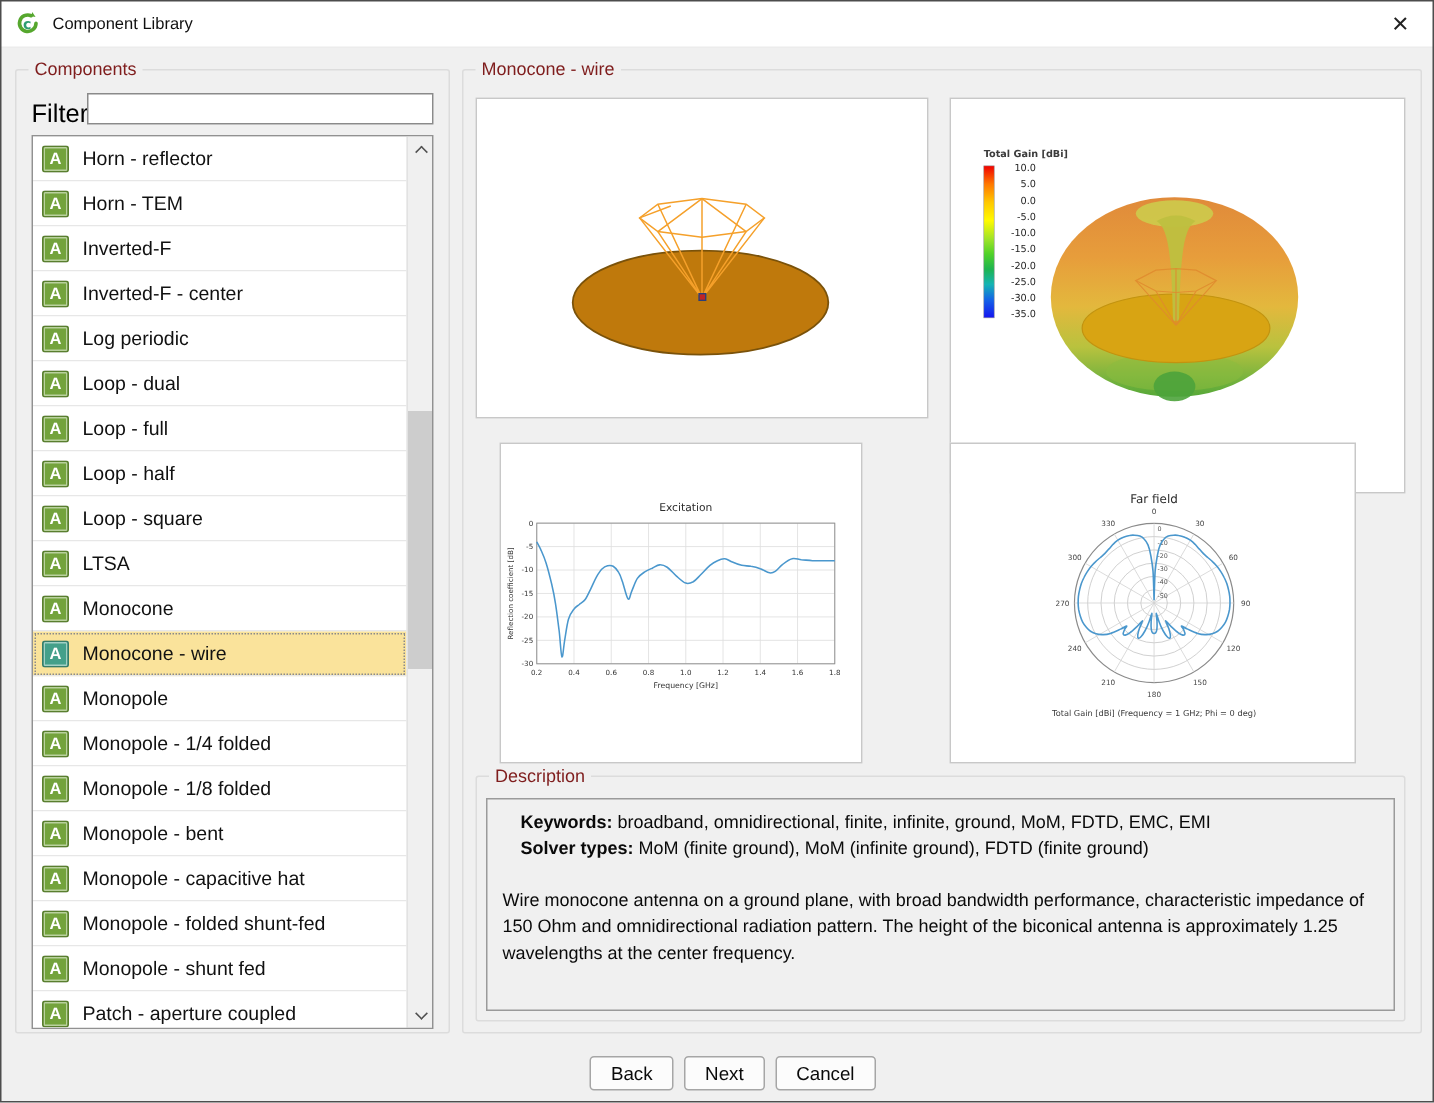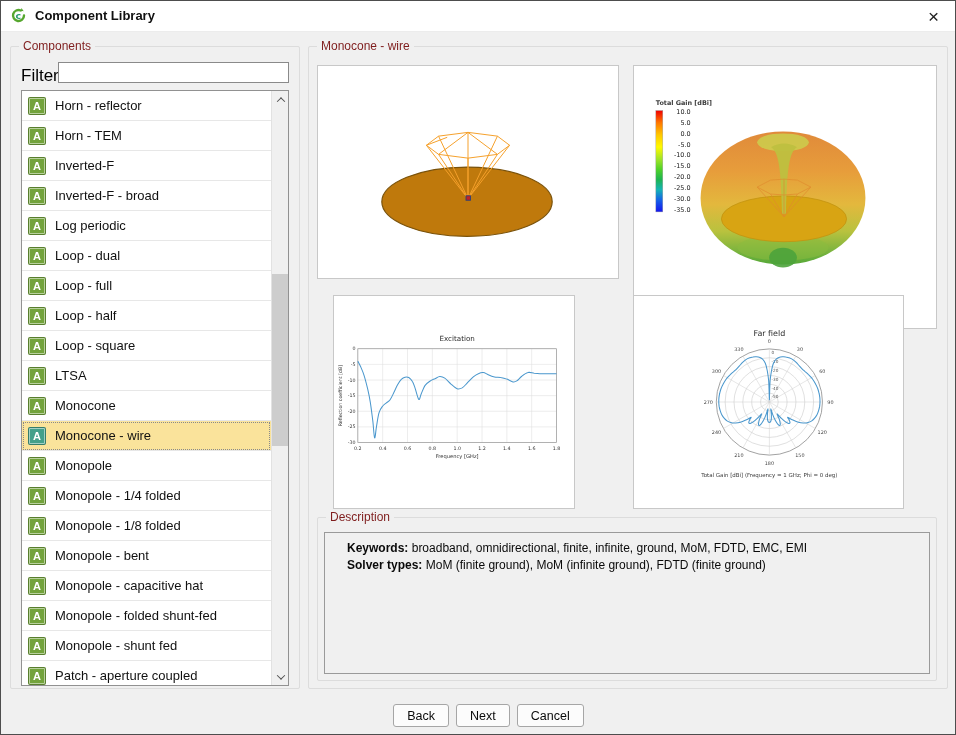--- a/index.html
+++ b/index.html
@@ -4,21 +4,21 @@
 <style>
   html,body{margin:0;padding:0;background:#888;}
   *{box-sizing:border-box;}
   .window{position:relative;width:956px;height:735px;background:#f0f0f0;
     font-family:"Liberation Sans","DejaVu Sans",sans-serif;color:#000;overflow:hidden;}
   .frame{position:absolute;inset:0;border:1px solid #4d4d4d;pointer-events:none;z-index:50;}
   
   .titlebar{position:absolute;left:0;top:0;width:100%;height:32px;background:#ffffff;
     display:flex;align-items:center;border-bottom:1px solid #ececec;}
   .app-icon{margin-left:10px;}
-  .title{margin-left:8px;font-size:13px;color:#101010;font-weight:bold;}
+  .title{margin-left:8px;font-size:11px;color:#101010;}
   .close-btn{position:absolute;right:0;top:0;width:45px;height:32px;display:flex;
     align-items:center;justify-content:center;cursor:default;}
   .close-btn span{font-size:19px;font-weight:300;color:#222;line-height:1;}
   
   .groupbox{position:absolute;border:1px solid #dcdcdc;border-radius:2px;}
   .gb-label{position:absolute;top:-8px;left:8px;background:#f0f0f0;padding:0 4px;
     font-size:12px;color:#7f1d1d;line-height:14px;}
   .components-box{left:10px;top:46px;width:290px;height:643px;}
   .preview-box{left:308px;top:46px;width:640px;height:643px;}
   .desc-box{left:8px;top:470px;width:620px;height:164px;border-color:#dcdcdc;}
@@ -101,21 +101,21 @@
           <div class="row">
             <span class="a-icon">A</span>
             <span>Horn - TEM</span>
           </div>
           <div class="row">
             <span class="a-icon">A</span>
             <span>Inverted-F</span>
           </div>
           <div class="row">
             <span class="a-icon">A</span>
-            <span>Inverted-F - broad</span>
+            <span>Inverted-F - center</span>
           </div>
           <div class="row">
             <span class="a-icon">A</span>
             <span>Log periodic</span>
           </div>
           <div class="row">
             <span class="a-icon">A</span>
             <span>Loop - dual</span>
           </div>
           <div class="row">
@@ -349,20 +349,21 @@
       <span class="gb-label">Description</span>
       <div class="desc-inner">
         <div class="desc-line">
           <b>Keywords:</b>
           <span>broadband, omnidirectional, finite, infinite, ground, MoM, FDTD, EMC, EMI</span>
         </div>
         <div class="desc-line">
           <b>Solver types:</b>
           <span>MoM (finite ground), MoM (infinite ground), FDTD (finite ground)</span>
         </div>
+        <div class="desc-body">Wire monocone antenna on a ground plane, with broad bandwidth performance, characteristic impedance of 150 Ohm and omnidirectional radiation pattern. The height of the biconical antenna is approximately 1.25 wavelengths at the center frequency.</div>
       </div>
     </div>
   </div>
 
   <div class="footer">
     <button>Back</button>
     <button>Next</button>
     <button>Cancel</button>
   </div>
 </div>

